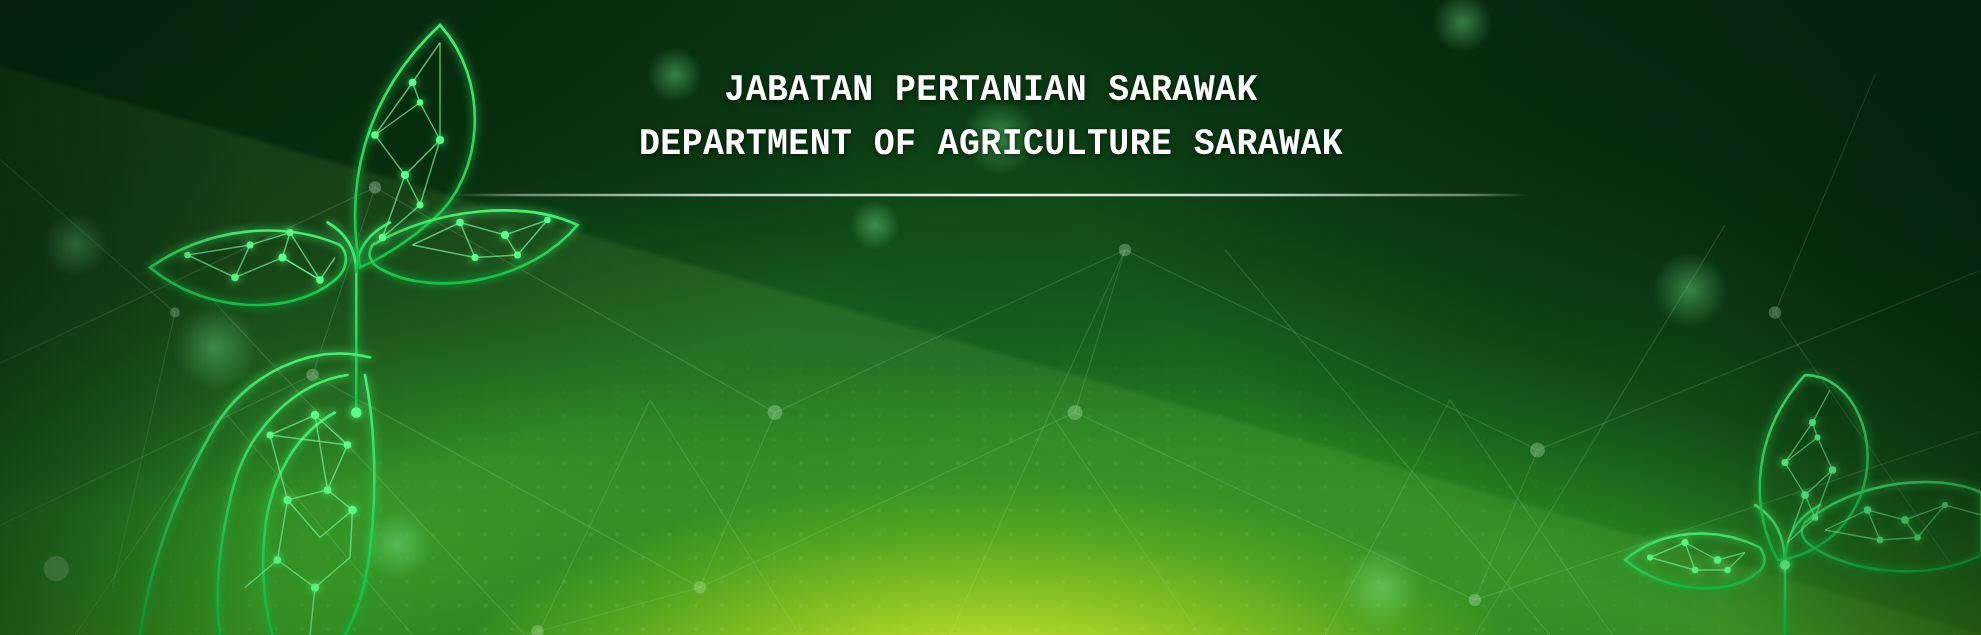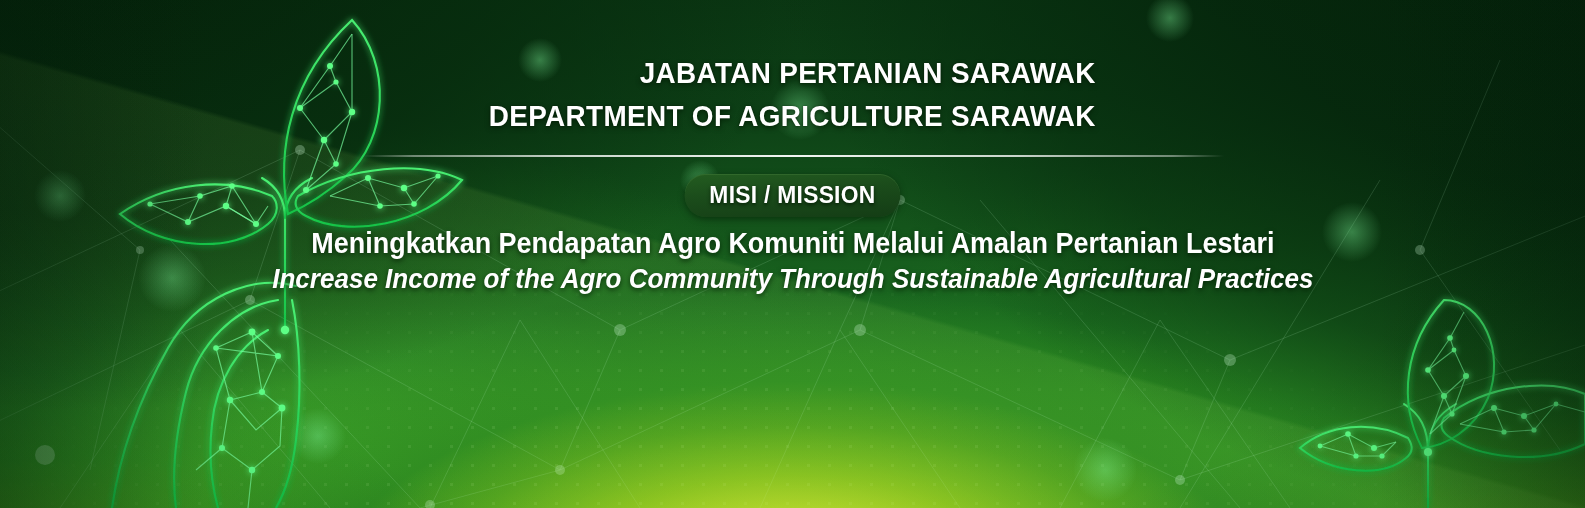--- a/index.html
+++ b/index.html
@@ -66,21 +66,21 @@
   }
 
   
   .content {
     position:relative; z-index:20;
     width:100%; height:100%;
     display:flex; flex-direction:column; align-items:center;
     padding-top:52px;
   }
 
-  .title-block { text-align:right; }
+  .title-block { text-align:center;font-family:Liberation Mono, monospace; }
   .title-line {
     color:#fff;
     font-weight:bold;
     font-size:30px;
     letter-spacing:.35px;
     line-height:1.42;
     transform:scaleX(.93);
     text-shadow:0 2px 5px rgba(0,25,0,.72), 0 0 2px rgba(0,20,0,.5);
     white-space:nowrap;
   }
@@ -322,20 +322,15 @@
   <div class="content">
 
     <div class="title-block">
       <div class="title-line">JABATAN PERTANIAN SARAWAK</div>
       <div class="title-line">DEPARTMENT OF AGRICULTURE SARAWAK</div>
     </div>
 
 
     <div class="divider"></div>
 
-    <div class="mission-section statement">
-      <div class="pill">MISI / MISSION</div>
-      <div class="st-native">Meningkatkan Pendapatan Agro Komuniti Melalui Amalan Pertanian Lestari</div>
-      <div class="st-english">Increase Income of the Agro Community Through Sustainable Agricultural Practices</div>
-    </div>
 
   </div>
 </div>
 
 </body></html>

